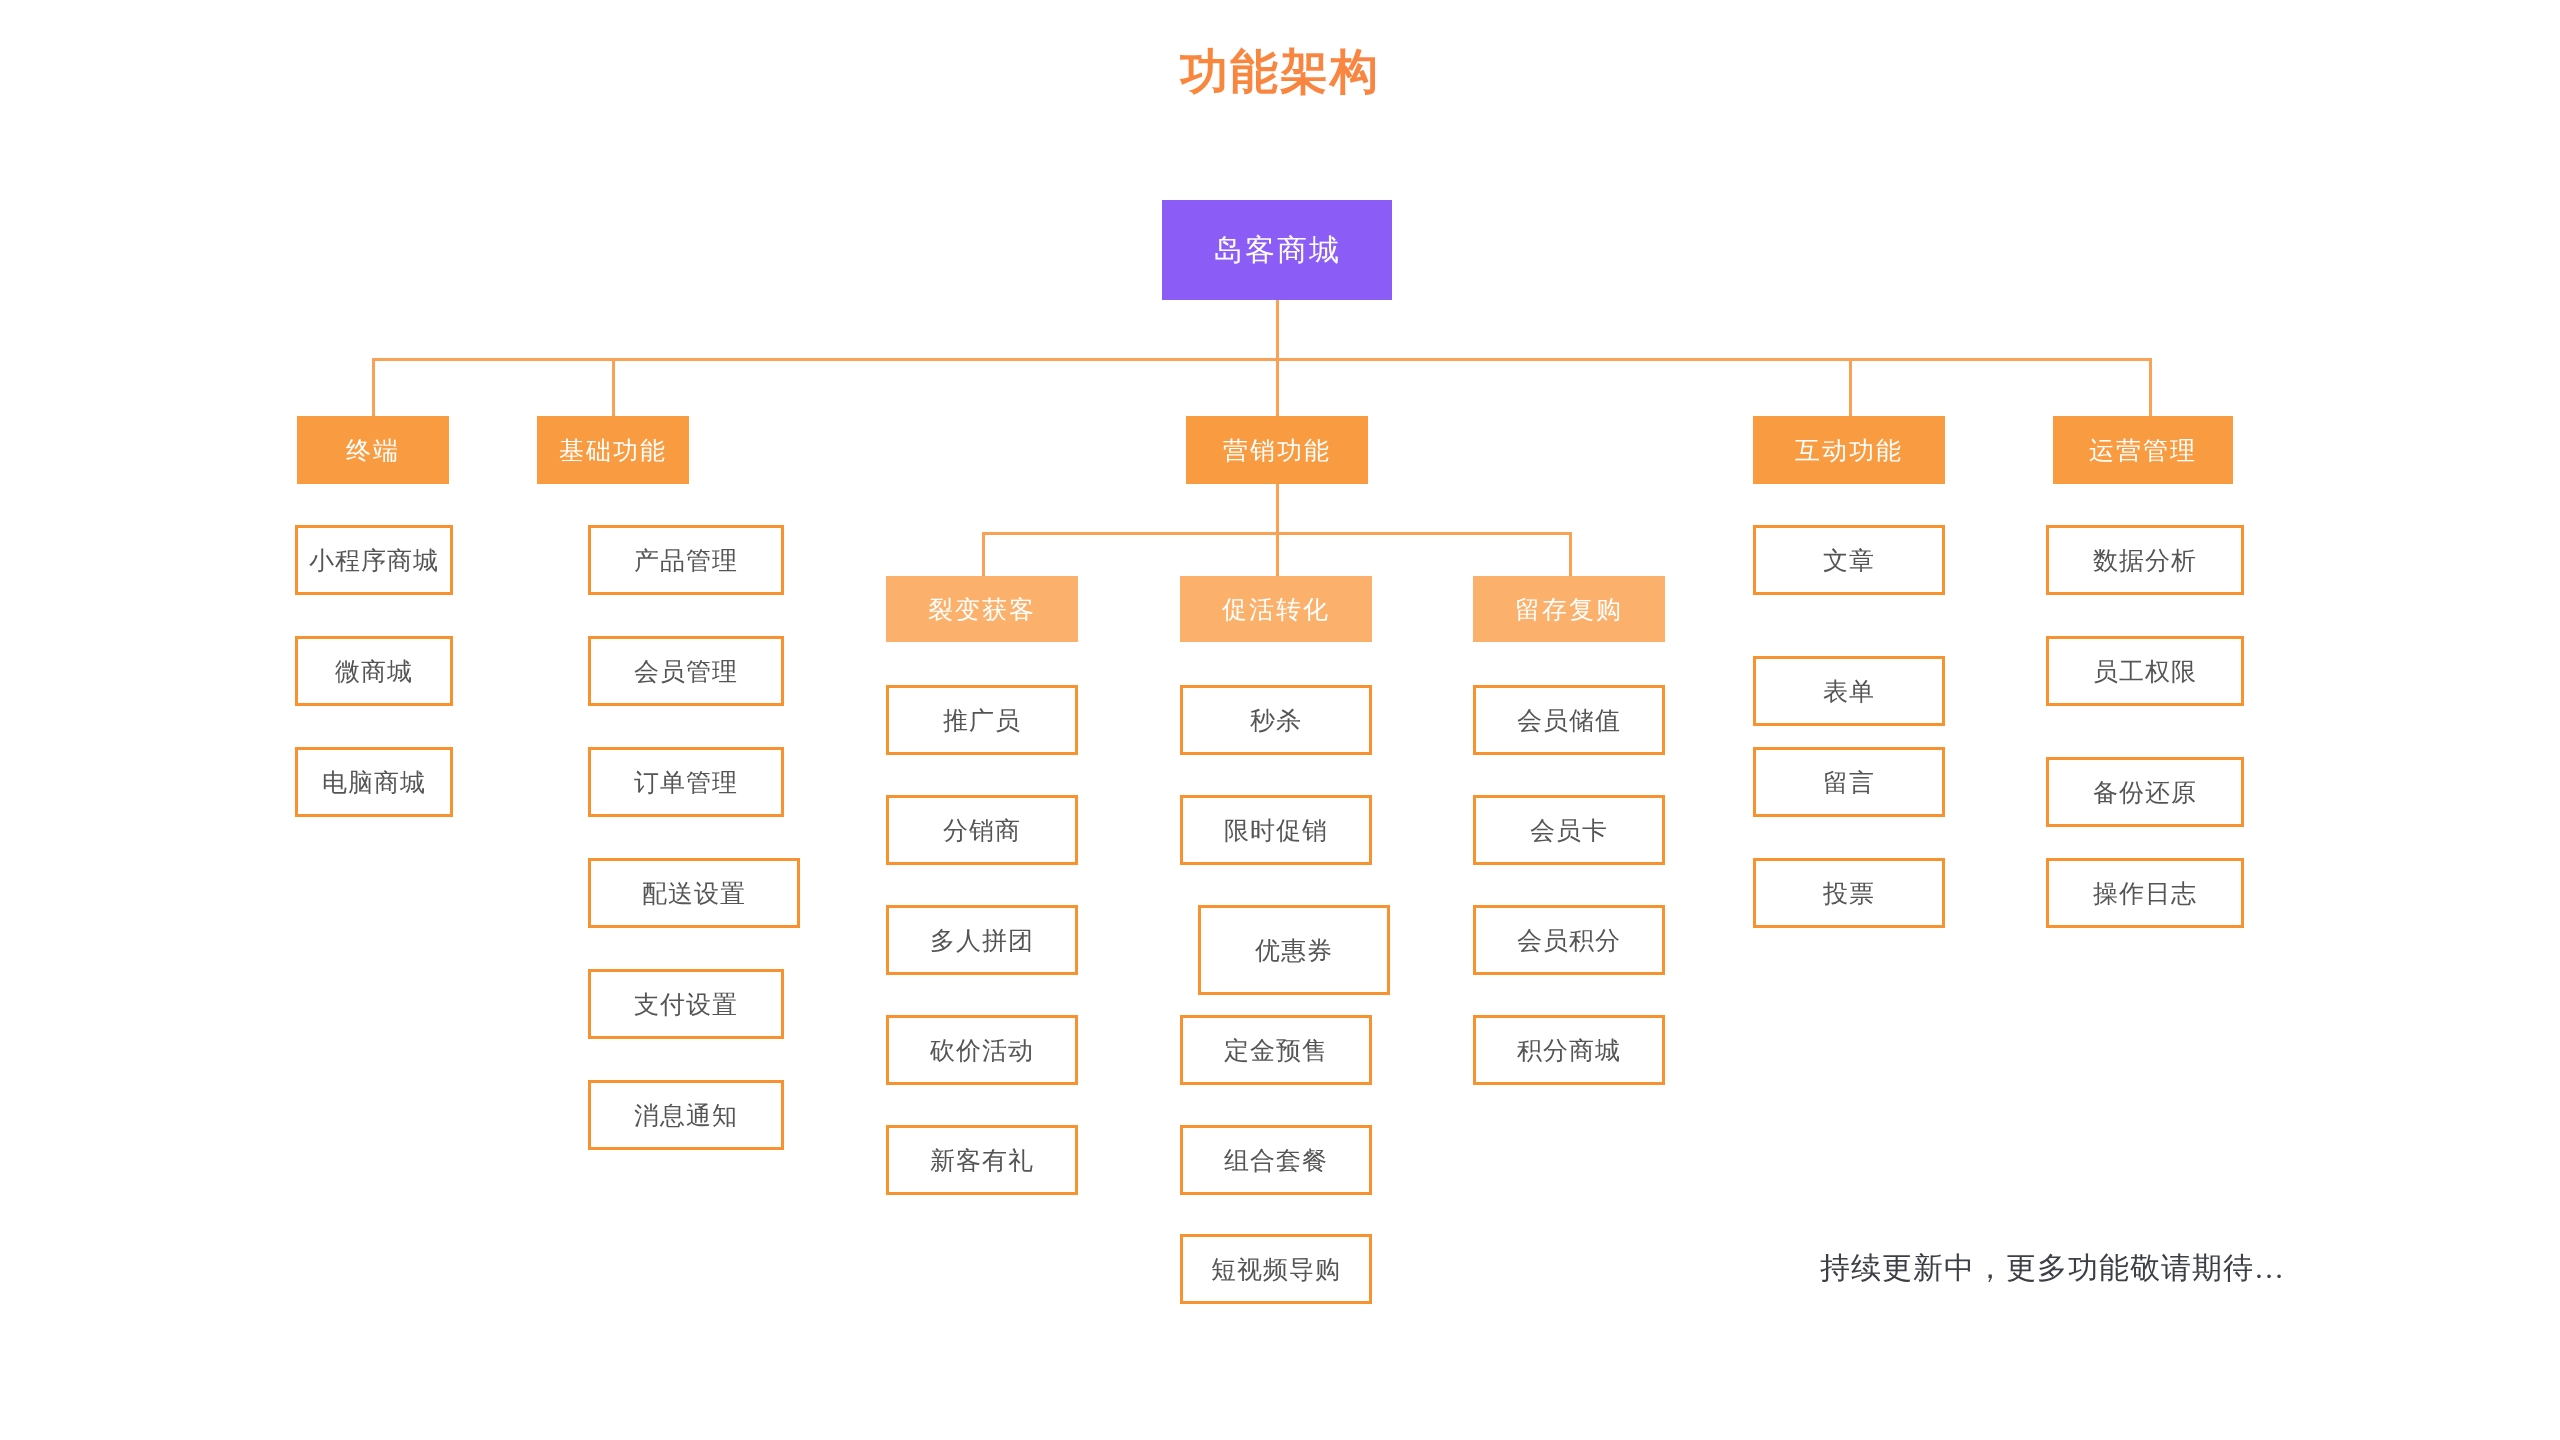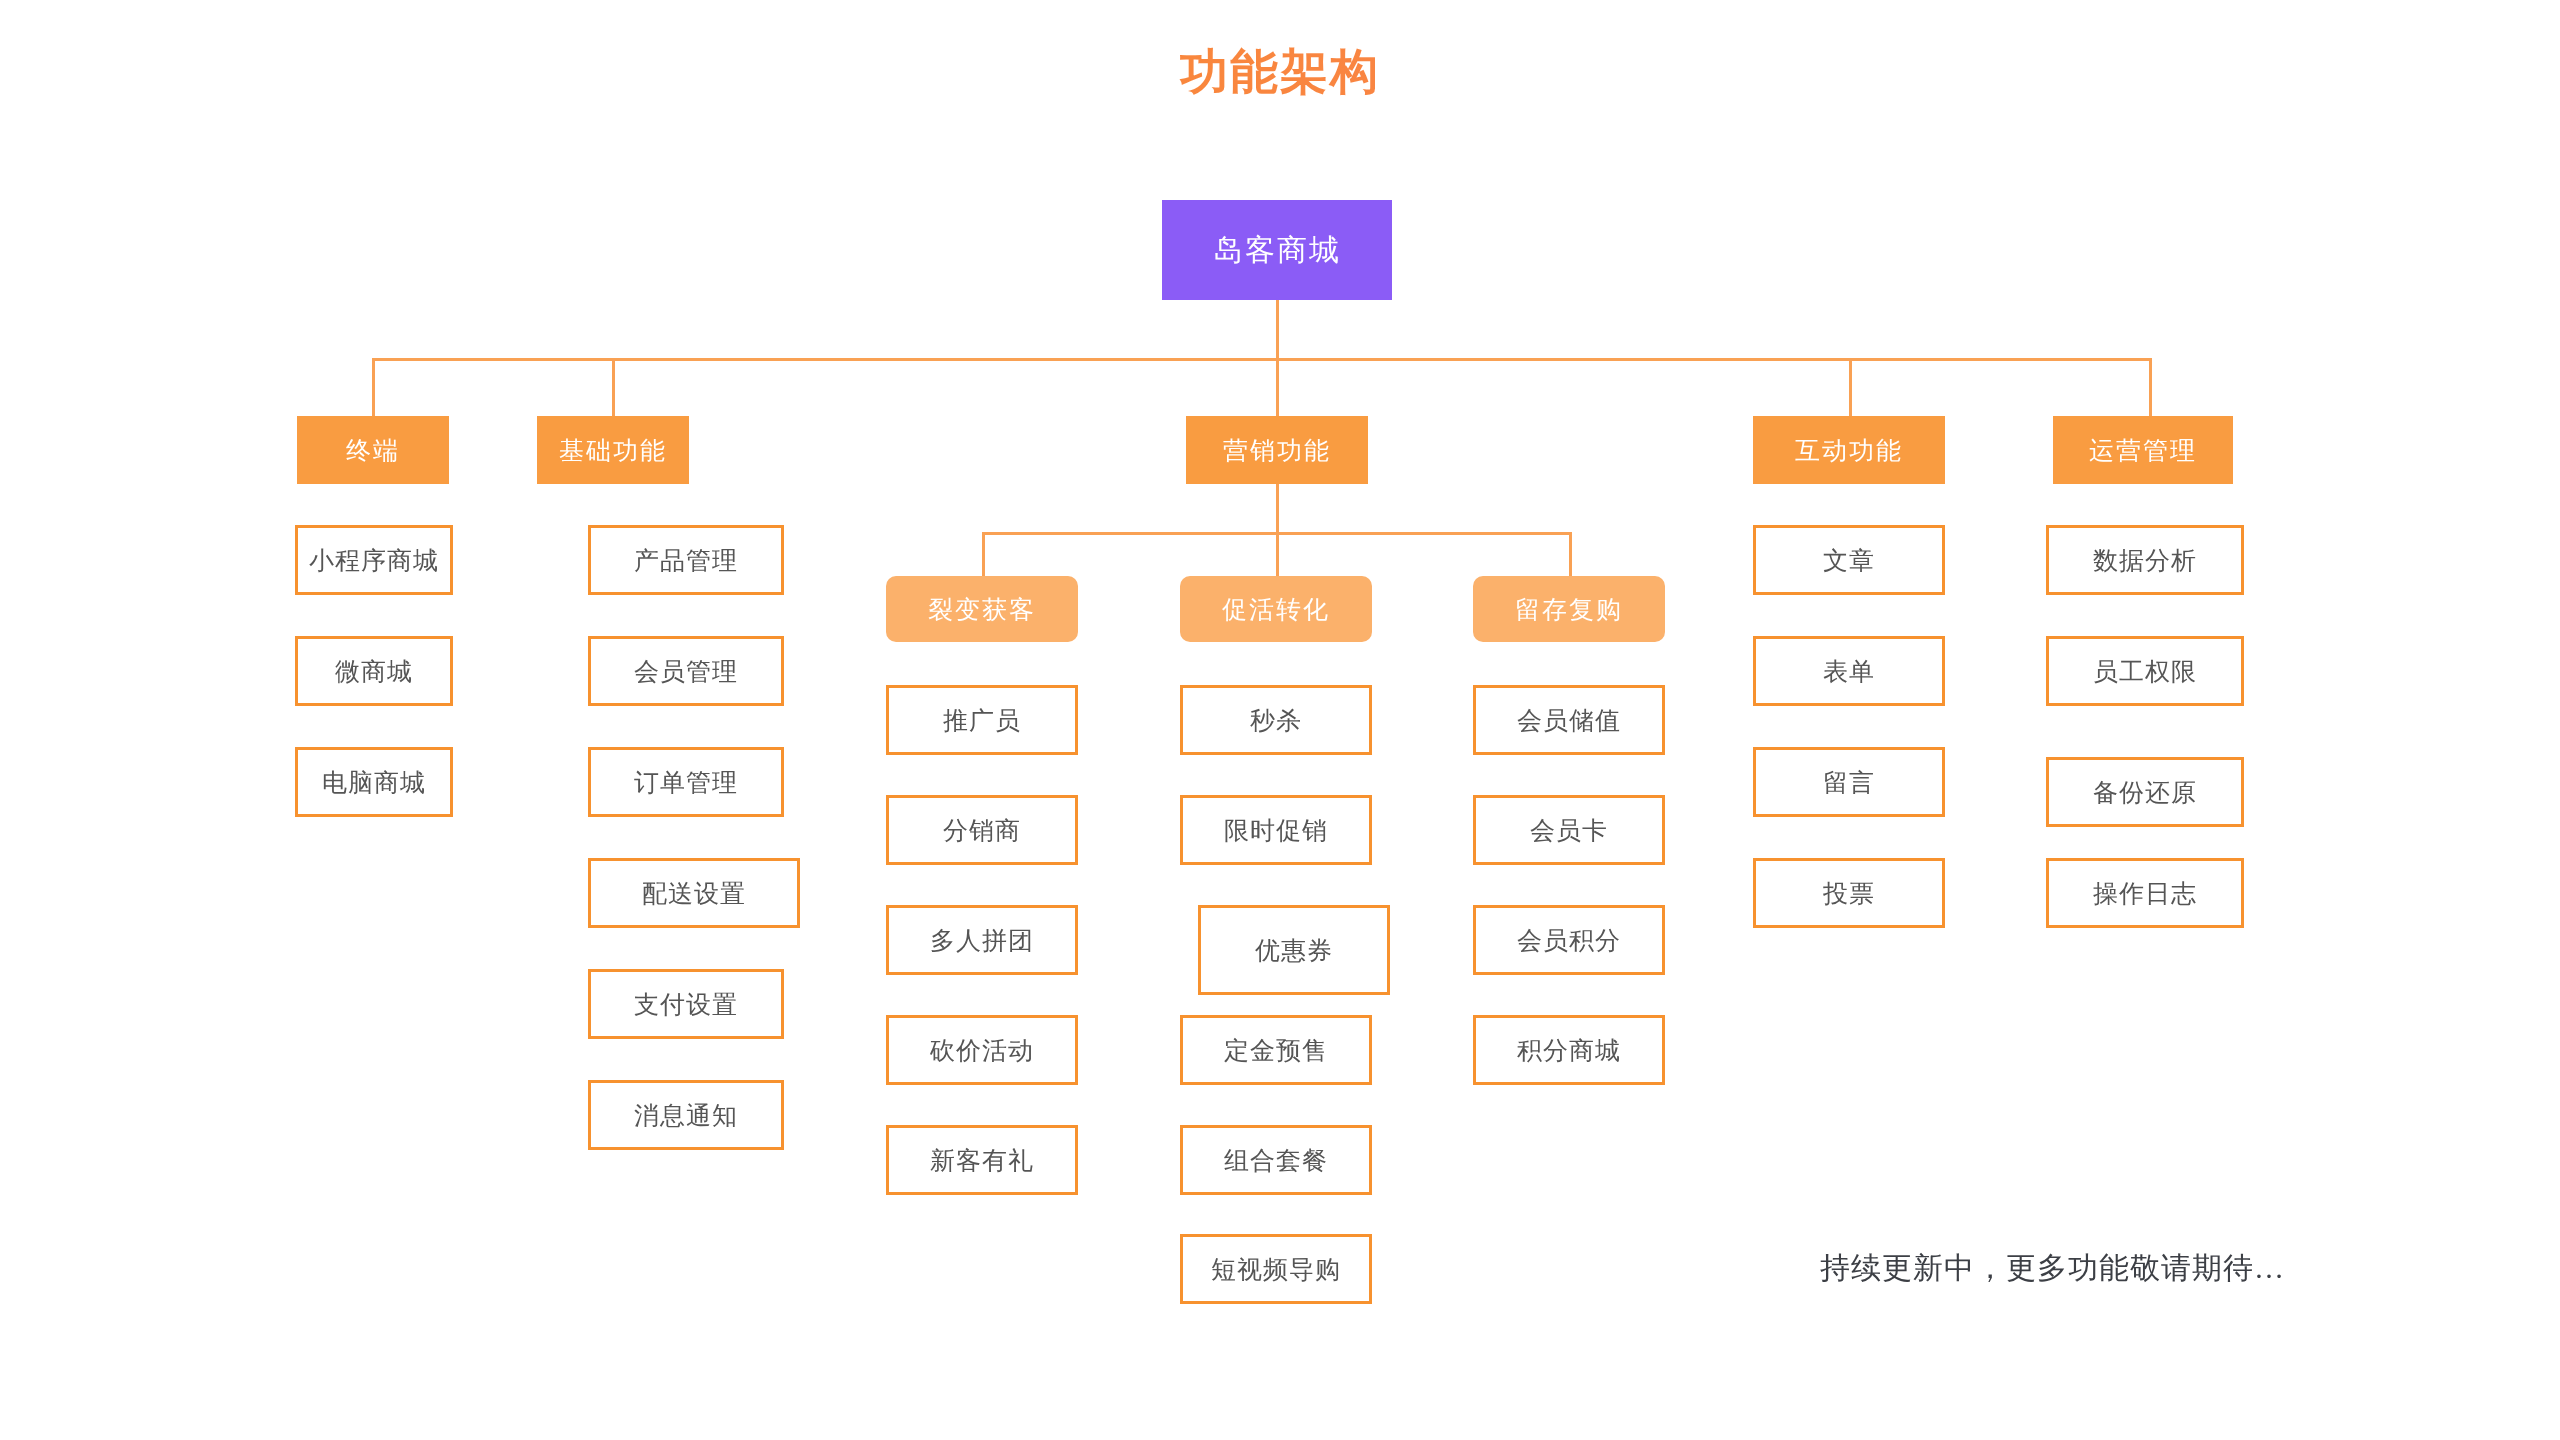--- a/index.html
+++ b/index.html
@@ -47,21 +47,20 @@
     background:#F99C41;
     color:#ffffff;
     font-size:25px;
     letter-spacing:2px;
   }
   .node.lvl3{
     background:#FBB16B;
     color:#ffffff;
     font-size:25px;
     letter-spacing:2px;
-    border-radius:10px;
   }
   .node.leaf{
     background:#ffffff;
     border:3px solid #F7922F;
     color:#555555;
     font-size:25px;
     letter-spacing:1px;
   }
 
   
@@ -135,21 +134,21 @@
   <div class="node leaf" style="left:1180px;top:1125px;width:192px;height:70px;">组合套餐</div>
   <div class="node leaf" style="left:1180px;top:1234px;width:192px;height:70px;">短视频导购</div>
 
   <div class="node leaf" style="left:1473px;top:685px;width:192px;height:70px;">会员储值</div>
   <div class="node leaf" style="left:1473px;top:795px;width:192px;height:70px;">会员卡</div>
   <div class="node leaf" style="left:1473px;top:905px;width:192px;height:70px;">会员积分</div>
   <div class="node leaf" style="left:1473px;top:1015px;width:192px;height:70px;">积分商城</div>
 
   <div class="node lvl2" style="left:1753px;top:416px;width:192px;height:68px;">互动功能</div>
   <div class="node leaf" style="left:1753px;top:525px;width:192px;height:70px;">文章</div>
-  <div class="node leaf" style="left:1753px;top:636px;width:192px;height:70px;">表单</div>
+  <div class="node leaf" style="left:1753px;top:656px;width:192px;height:70px;">表单</div>
   <div class="node leaf" style="left:1753px;top:747px;width:192px;height:70px;">留言</div>
   <div class="node leaf" style="left:1753px;top:858px;width:192px;height:70px;">投票</div>
 
   <div class="node lvl2" style="left:2053px;top:416px;width:180px;height:68px;">运营管理</div>
   <div class="node leaf" style="left:2046px;top:525px;width:198px;height:70px;">数据分析</div>
   <div class="node leaf" style="left:2046px;top:636px;width:198px;height:70px;">员工权限</div>
   <div class="node leaf" style="left:2046px;top:757px;width:198px;height:70px;">备份还原</div>
   <div class="node leaf" style="left:2046px;top:858px;width:198px;height:70px;">操作日志</div>
 
   <div class="note" style="left:1820px;top:1248px;">持续更新中，更多功能敬请期待…</div>

